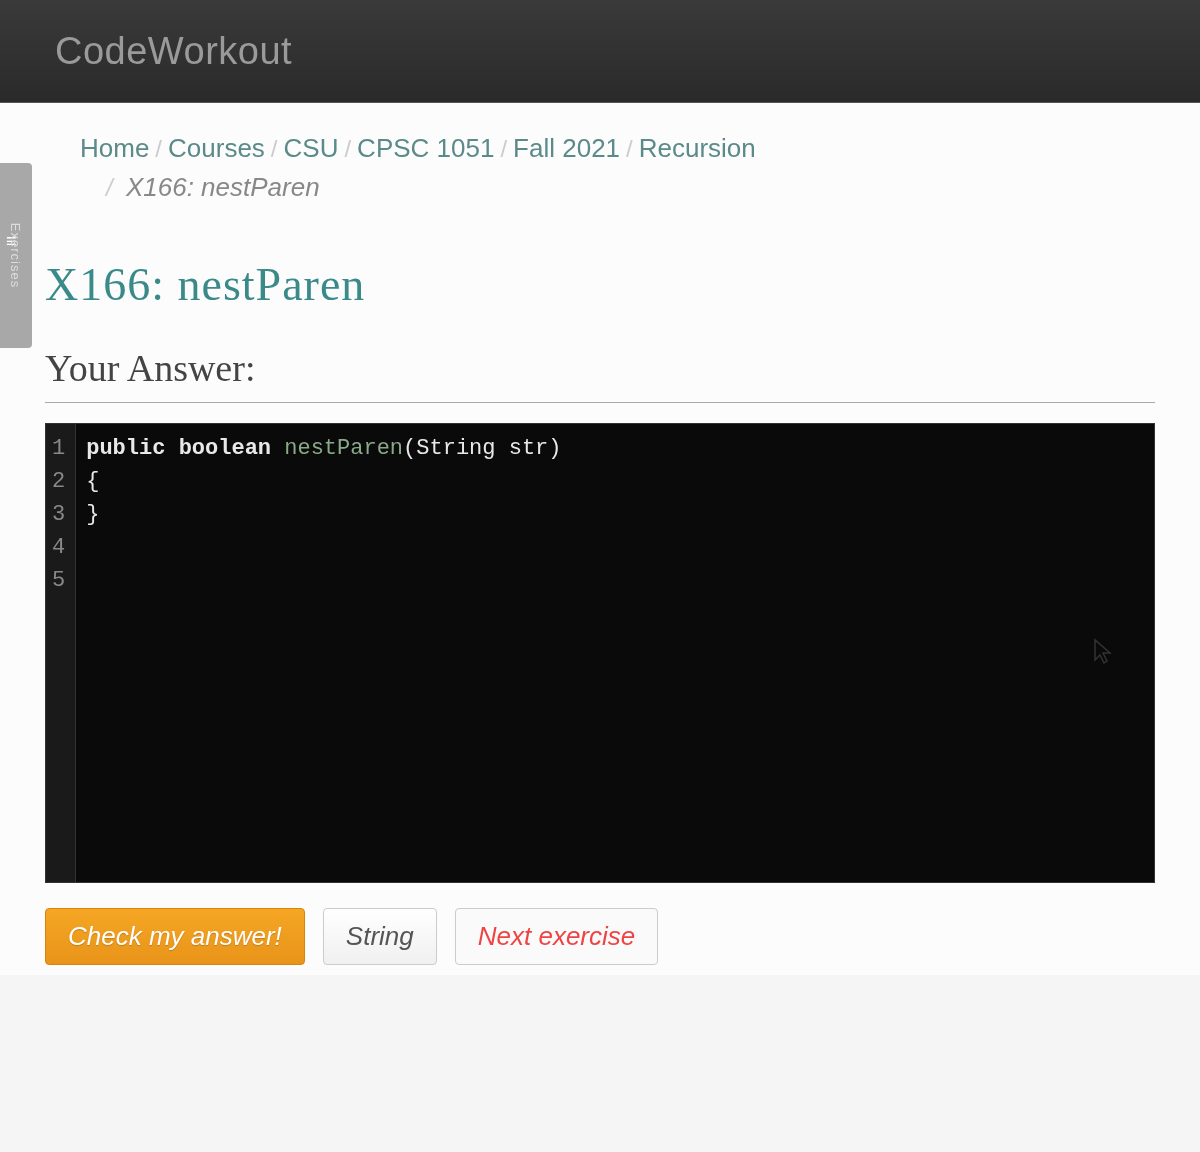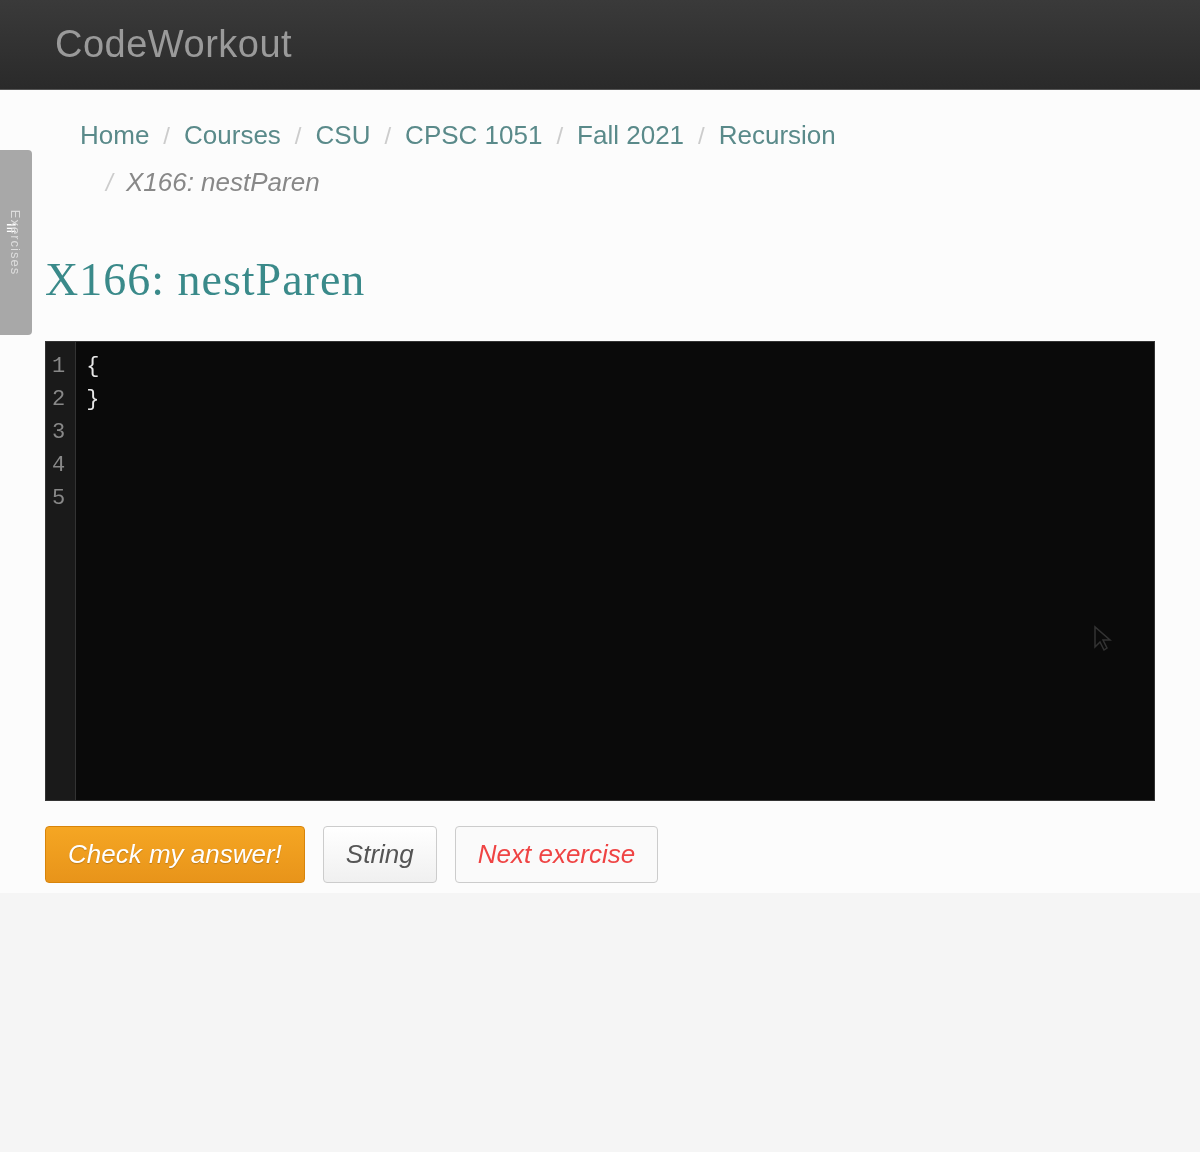--- a/index.html
+++ b/index.html
@@ -9,21 +9,21 @@
     }
     body {
       font-family: 'Segoe UI', Tahoma, Geneva, Verdana, sans-serif;
       background: #f5f5f5;
       width: 1200px;
       height: 1152px;
       overflow: hidden;
     }
     .header-bar {
       background: linear-gradient(to bottom, #3a3a3a, #2a2a2a);
-      height: 90px;
+      height: 103px;
       display: flex;
       align-items: center;
       padding-left: 55px;
       border-bottom: 1px solid #555;
     }
     .logo {
       font-size: 38px;
       font-weight: 400;
       color: #888;
       letter-spacing: 0.5px;
@@ -39,21 +39,20 @@
       padding: 30px 45px 0 45px;
       position: relative;
     }
     .breadcrumb {
       display: flex;
       flex-wrap: wrap;
       align-items: center;
       font-size: 26px;
       margin-bottom: 10px;
       padding-left: 35px;
-      gap: 8px;
     }
     .breadcrumb a {
       color: #5a8a8a;
       text-decoration: none;
       font-weight: 400;
     }
     .breadcrumb .sep {
       color: #ccc;
       margin: 0 6px;
       font-size: 24px;
@@ -224,36 +223,38 @@
     <a href="#">Recursion</a>
     <span class="current">
       <span class="sep">/</span>
       <span>X166: nestParen</span>
     </span>
   </nav>
 
   <h1 class="page-title">X166: nestParen</h1>
 
 
+  <h2 class="answer-label">Your Answer:</h2>
 
   <span class="cursor-icon">
     <svg width="22" height="28" viewBox="0 0 22 28">
       <path d="M2 2 L2 22 L7 17 L11 25 L14 23 L10 15 L17 15 Z" fill="none" stroke="#333" stroke-width="1.5"></path>
     </svg>
   </span>
 
   <div class="code-editor">
     <div class="line-numbers">
       <div>1</div>
       <div>2</div>
       <div>3</div>
       <div>4</div>
       <div>5</div>
     </div>
     <div class="code-content">
+      <div class="code-line"><span class="kw-public">public</span> <span class="kw-boolean">boolean</span> <span class="fn-name">nestParen</span><span class="paren">(</span><span class="type-name">String</span> <span class="param-name">str</span><span class="paren">)</span></div>
       <div class="code-line"><span class="brace">{</span></div>
       <div class="code-line"></div>
       <div class="code-line"><span class="brace">}</span></div>
       <div class="code-line"></div>
     </div>
   </div>
 
   <div class="button-row">
     <button class="btn btn-primary">Check my answer!</button>
     <button class="btn btn-secondary">String</button>

